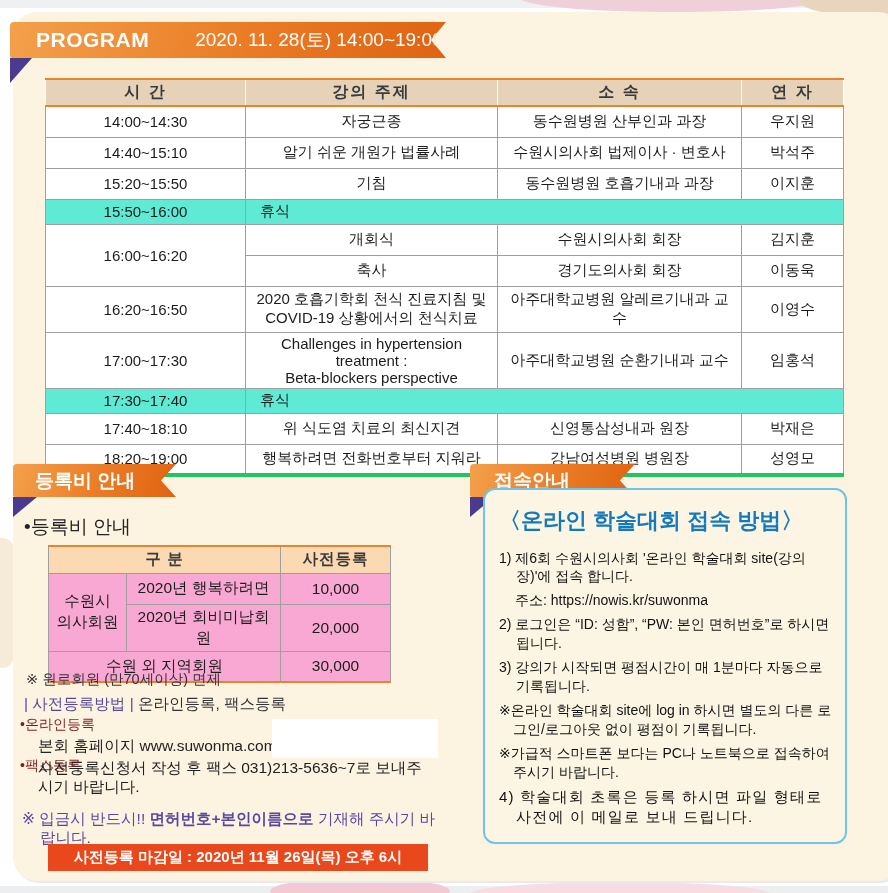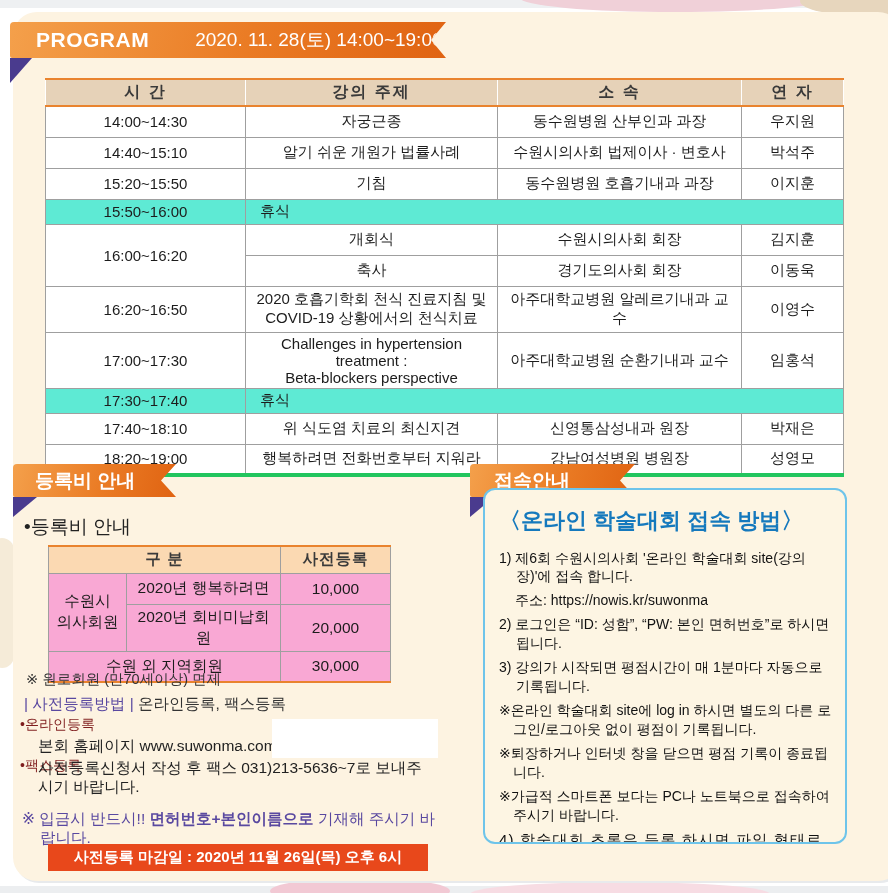--- a/index.html
+++ b/index.html
@@ -254,20 +254,19 @@
     </div>
     <div class="fold fold-access"></div>
 
     <div class="abs access-box">
       <div class="access-title">〈온라인 학술대회 접속 방법〉</div>
       <div class="ai ai-num">1) 제6회 수원시의사회 '온라인 학술대회 site(강의장)'에 접속 합니다.</div>
       <div class="ai ai-sub">주소: https://nowis.kr/suwonma</div>
       <div class="ai ai-num">2) 로그인은 “ID: 성함”, “PW: 본인 면허번호”로 하시면 됩니다.</div>
       <div class="ai ai-num">3) 강의가 시작되면 평점시간이 매 1분마다 자동으로 기록됩니다.</div>
       <div class="ai ai-note">※온라인 학술대회 site에 log in 하시면 별도의 다른 로그인/로그아웃 없이 평점이 기록됩니다.</div>
-      <div class="ai ai-note">※퇴장하거나 인터넷 창을 닫으면 평점 기록이 종료됩니다.</div>
       <div class="ai ai-note">※가급적 스마트폰 보다는 PC나 노트북으로 접속하여 주시기 바랍니다.</div>
       <div class="ai ai-num ai-wide">4) 학술대회 초록은 등록 하시면 파일 형태로 사전에 이 메일로 보내 드립니다.</div>
 
     </div>
 
   </div>
 </div>
 
 </body></html>

